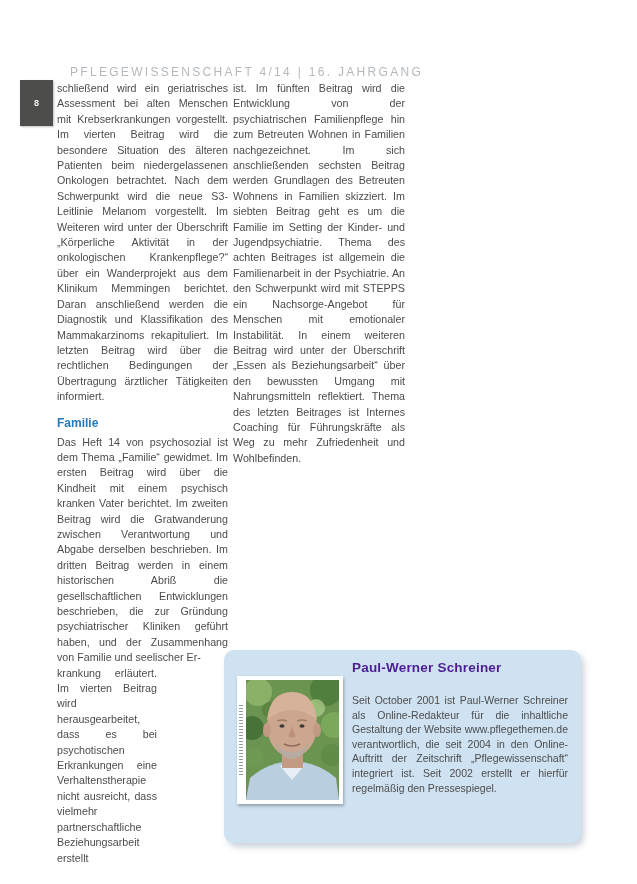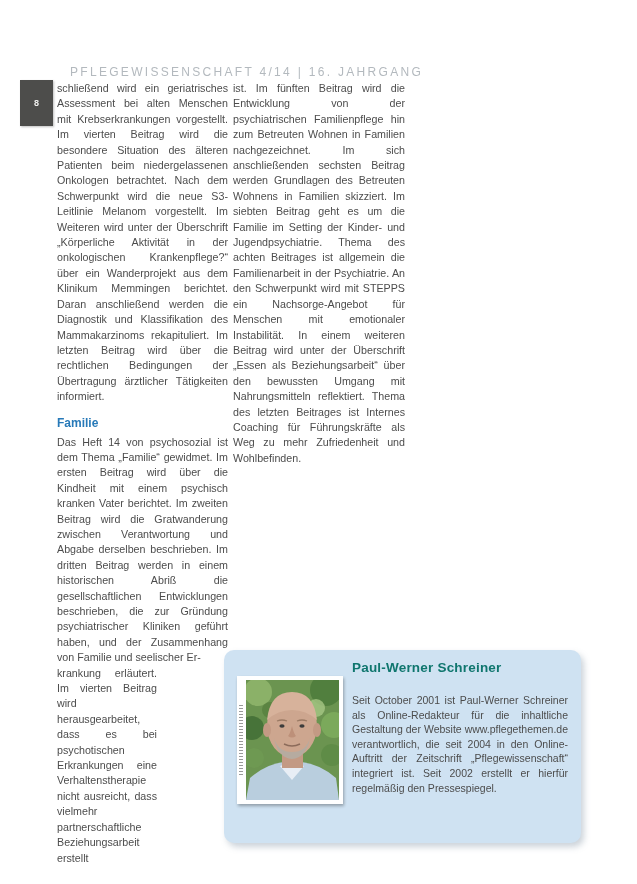--- a/index.html
+++ b/index.html
@@ -103,21 +103,21 @@
   .box-content {
     position: absolute;
     left: 128px;
     top: 0;
     width: 216px;
   }
   .box-heading {
     margin: 10px 0 0 0;
     font-size: 13.5px;
     font-weight: bold;
-    color: #0f766e;
+    color: #4c1d95;
     letter-spacing: 0.2px;
   }
   .box-body {
     margin: 18px 0 0 0;
     font-size: 10.5px;
     line-height: 14.6px;
     text-align: justify;
     color: #4c4c4c;
     hyphens: auto;
     -webkit-hyphens: auto;

